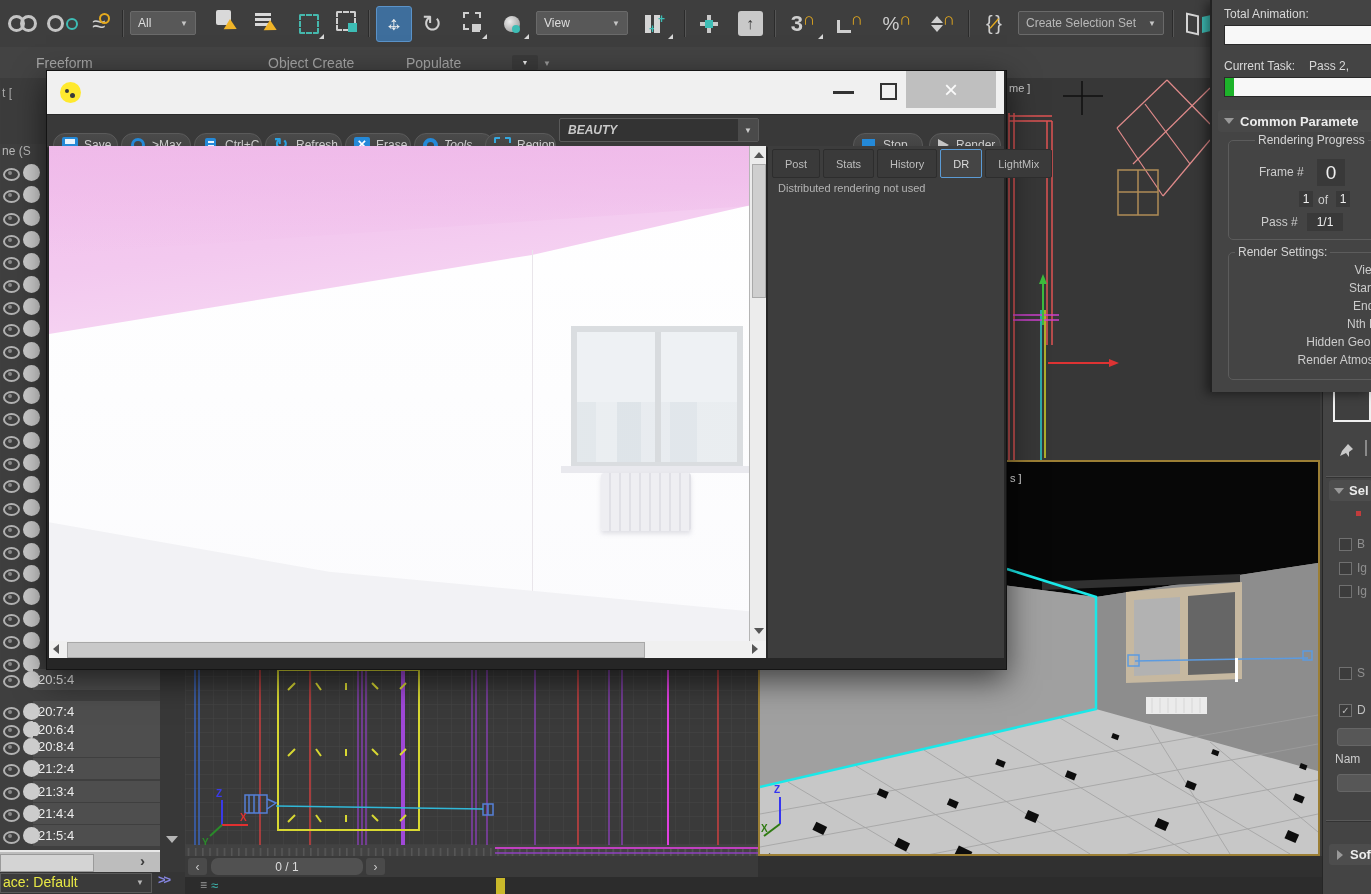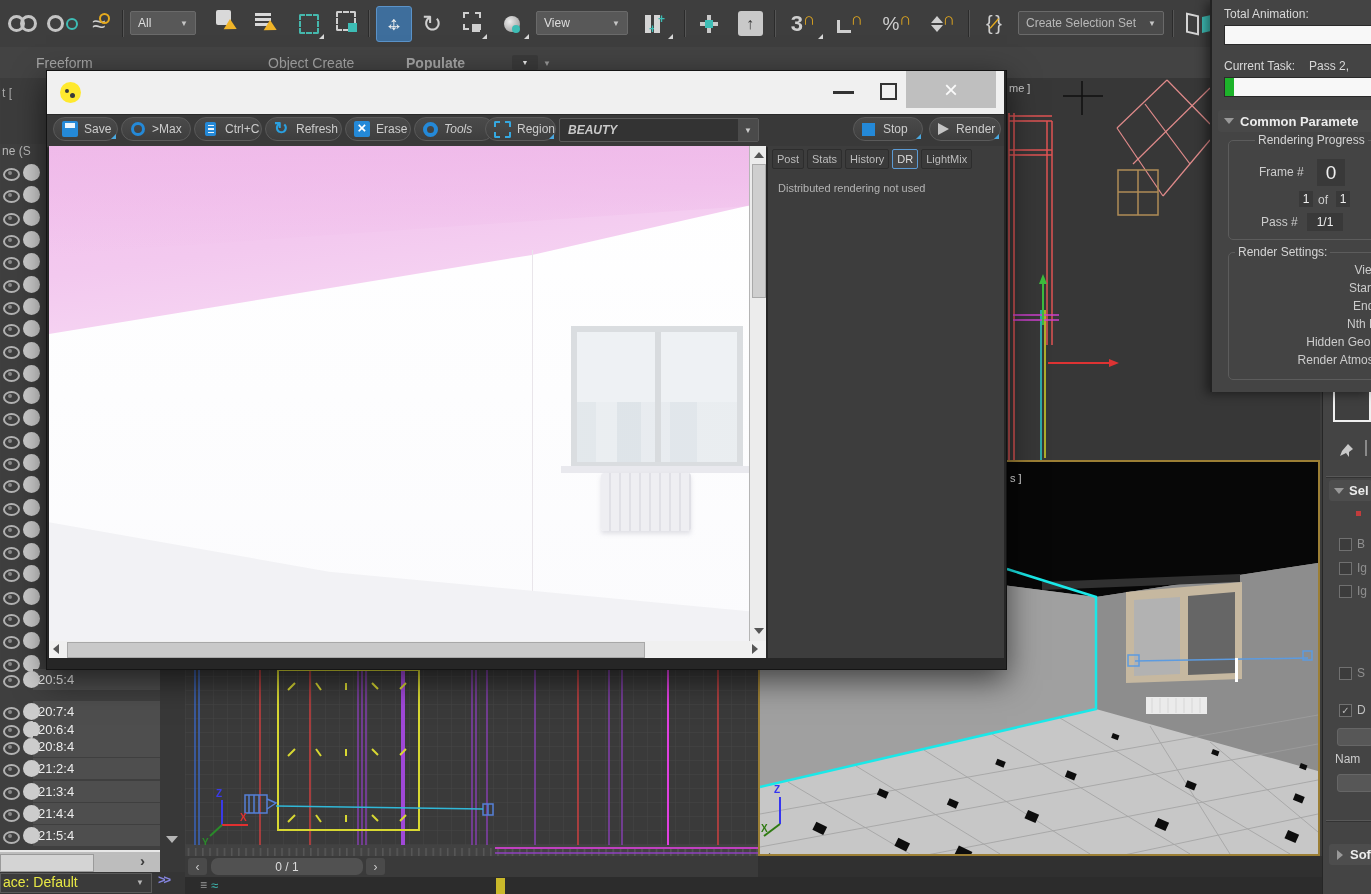--- a/index.html
+++ b/index.html
@@ -80,21 +80,21 @@
       box-shadow:0 10px 30px rgba(0,0,0,.6);z-index:30;}
   .fb-title{position:absolute;left:0;top:0;width:957px;height:43px;background:#f0f0f0;}
   .corona-ico{position:absolute;left:13px;top:11px;width:21px;height:21px;border-radius:50%;background:#ffe92e;}
   .corona-ico::before{content:"";position:absolute;left:5px;top:7px;width:4px;height:4px;border-radius:50%;background:#3a3a3a;}
   .corona-ico::after{content:"";position:absolute;left:10px;top:11px;width:5px;height:5px;border-radius:50%;background:#3a3a3a;}
   .fb-title-txt{position:absolute;left:67px;top:6px;font-size:23px;color:#2d2d2d;}
   .fb-min{position:absolute;left:786px;top:20px;width:21px;height:3px;background:#333;}
   .fb-max{position:absolute;left:833px;top:12px;width:13px;height:13px;border:2px solid #333;}
   .fb-close{position:absolute;left:859px;top:0;width:90px;height:37px;background:#bfbfbf;color:#fafafa;font-size:24px;display:flex;align-items:center;justify-content:center;}
   .fb-toolbar{position:absolute;left:0;top:43px;width:957px;height:32px;background:#393939;border-top:1px solid #2a2a2a;border-bottom:1px solid #2a2a2a;}
-  .fb-btn{position:absolute;top:2px;height:24px;background:linear-gradient(#4a4a4a,#3e3e3e);border:1px solid #5a5a5a;border-radius:12px;
+  .fb-btn{position:absolute;top:18px;height:24px;background:linear-gradient(#4a4a4a,#3e3e3e);border:1px solid #5a5a5a;border-radius:12px;
           display:flex;align-items:center;padding:0 8px;color:#cccccc;font-size:12px;box-sizing:border-box;}
   .fb-btn.corner::after{content:"";position:absolute;right:1px;bottom:1px;border-left:5px solid transparent;border-bottom:5px solid #49a8e0;}
   .fbi{position:relative;width:16px;height:16px;margin-right:6px;flex:none;}
   .fbi-floppy{background:#2489d8;border-radius:2px;}
   .fbi-floppy::after{content:"";position:absolute;left:3px;top:2px;width:10px;height:5px;background:#eaf4fc;}
   .fbi-max::before{content:"";position:absolute;left:1px;top:1px;width:8px;height:8px;border:3px solid #2489d8;border-radius:50%;}
   .fbi-copy::before{content:"";position:absolute;left:2px;top:1px;width:11px;height:14px;background:#2489d8;border-radius:2px;}
   .fbi-copy::after{content:"";position:absolute;left:5px;top:4px;width:6px;height:8px;background:repeating-linear-gradient(#eaf4fc 0 1.5px,transparent 1.5px 3.5px);}
   .fbi-refresh::before{content:"↻";position:absolute;left:0px;top:-3px;color:#2aa0e0;font-size:17px;font-weight:bold;}
   .fbi-erase{background:#2489d8;border-radius:2px;color:#fff;}
@@ -123,21 +123,21 @@
   .fb-vscroll{position:absolute;left:702px;top:75px;width:17px;height:495px;background:#ececec;border-left:1px solid #b5b5b5;box-sizing:border-box;}
   .vs-up{position:absolute;left:4px;top:6px;width:0;height:0;border-left:5px solid transparent;border-right:5px solid transparent;border-bottom:6px solid #555;}
   .vs-dn{position:absolute;left:4px;top:482px;width:0;height:0;border-left:5px solid transparent;border-right:5px solid transparent;border-top:6px solid #555;}
   .vs-thumb{position:absolute;left:2px;top:18px;width:12px;height:132px;background:#cfcfcf;border:1px solid #aaa;}
   .fb-hscroll{position:absolute;left:2px;top:570px;width:717px;height:17px;background:#f0f0f0;}
   .hs-l{position:absolute;left:4px;top:3px;width:0;height:0;border-top:5px solid transparent;border-bottom:5px solid transparent;border-right:6px solid #555;}
   .hs-r{position:absolute;left:703px;top:3px;width:0;height:0;border-top:5px solid transparent;border-bottom:5px solid transparent;border-left:6px solid #555;}
   .hs-thumb{position:absolute;left:18px;top:1px;width:576px;height:14px;background:#c9c9c9;border:1px solid #a8a8a8;}
   .fb-side{position:absolute;left:721px;top:75px;width:236px;height:512px;background:#3d3d3d;}
   .fb-tabs{position:absolute;left:4px;top:3px;display:flex;gap:3px;}
-  .fb-tab{height:20px;background:#3a3a3a;border:1px solid #2d2d2d;border-radius:2px;color:#bdbdbd;font-size:11px;display:flex;align-items:center;padding:0 4px;box-sizing:border-box;}
+  .fb-tab{height:29px;background:#3a3a3a;border:1px solid #2d2d2d;border-radius:2px;color:#bdbdbd;font-size:11px;display:flex;align-items:center;padding:0 12px;box-sizing:border-box;}
   .fb-tab.active{border-color:#5b9bd5;background:#454545;color:#dcdcdc;}
   .dr-msg{position:absolute;left:10px;top:36px;color:#b4b4b4;font-size:11px;}
   .fb-bottom{position:absolute;left:2px;top:587px;width:955px;height:9px;background:#262626;}
   
   .dialog{left:1210px;top:0;width:161px;height:392px;background:#444;border-left:2px solid #222;
      box-shadow:-4px 2px 10px rgba(0,0,0,.45);z-index:40;color:#d8d8d8;font-size:12px;}
   .bar{position:absolute;left:12px;width:155px;height:18px;background:#f8f8f8;border:1px solid #2a2a2a;}
   .bar .green{position:absolute;left:0;top:0;width:9px;height:100%;background:#1db32a;}
   .roll-head{position:absolute;left:6px;top:110px;width:160px;height:22px;background:#484848;border-radius:3px;display:flex;align-items:center;color:#ececec;font-weight:bold;font-size:13px;}
   .tri-dn{width:0;height:0;border-left:5px solid transparent;border-right:5px solid transparent;border-top:6px solid #999;margin:0 6px 0 6px;}
@@ -268,21 +268,21 @@
         <span class="skew" style="background:transparent;border:2px solid #d5d5d5;transform:skewY(14deg);"></span>
         <span class="skew" style="background:#3dbdb5;transform:skewY(-14deg);margin-left:3px;"></span>
       </div>
   </div>
 
   <div class="abs ribbon">
     <div id="ribbon-tabs">
         <div class="rtab" style="left: 26px;">Freeform</div>
         <div class="rtab active" style="left: 128px; margin-top: 24px;">Selection</div>
         <div class="rtab" style="left: 258px;">Object Create</div>
-        <div class="rtab" style="left: 396px; font-weight: bold;">Populate</div>
+        <div class="rtab" style="left: 396px;">Populate</div>
       </div>
     <div class="rib-btn">▼</div>
     <div class="rib-car">▼</div>
   </div>
 
   <div class="abs explorer">
     <div class="exp-top">
         <span style="position:absolute;left:2px;top:8px;">t  [</span>
       </div>
     <div class="exp-head">ne (S</div>

